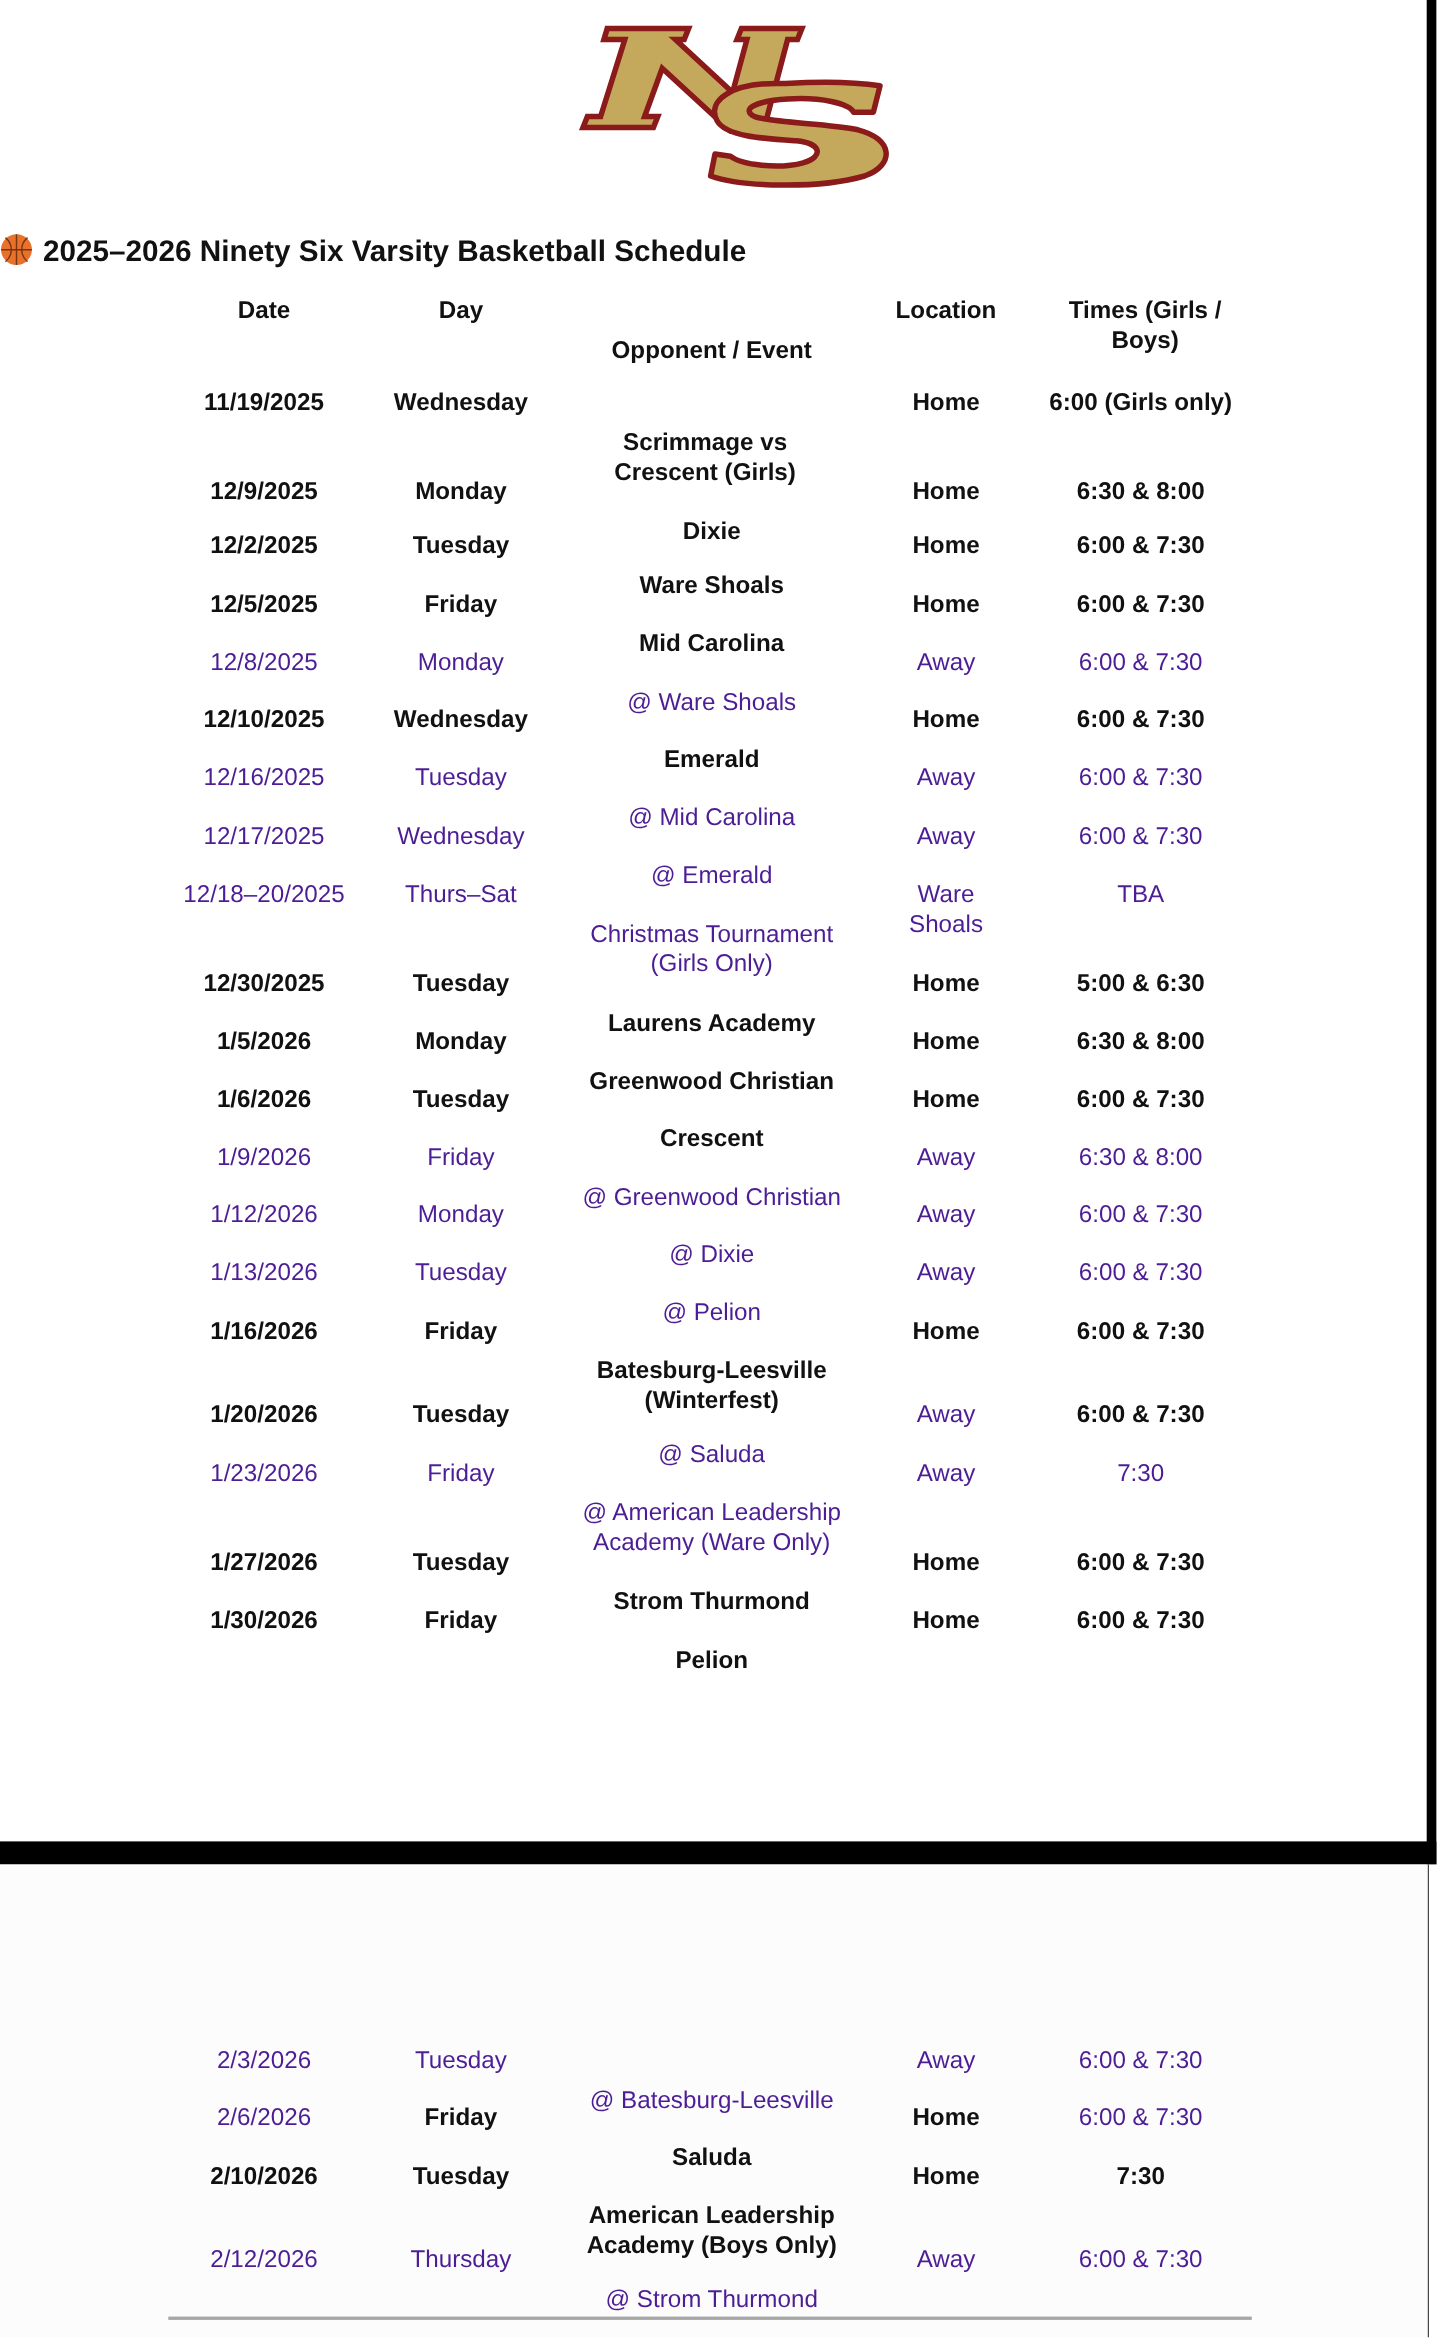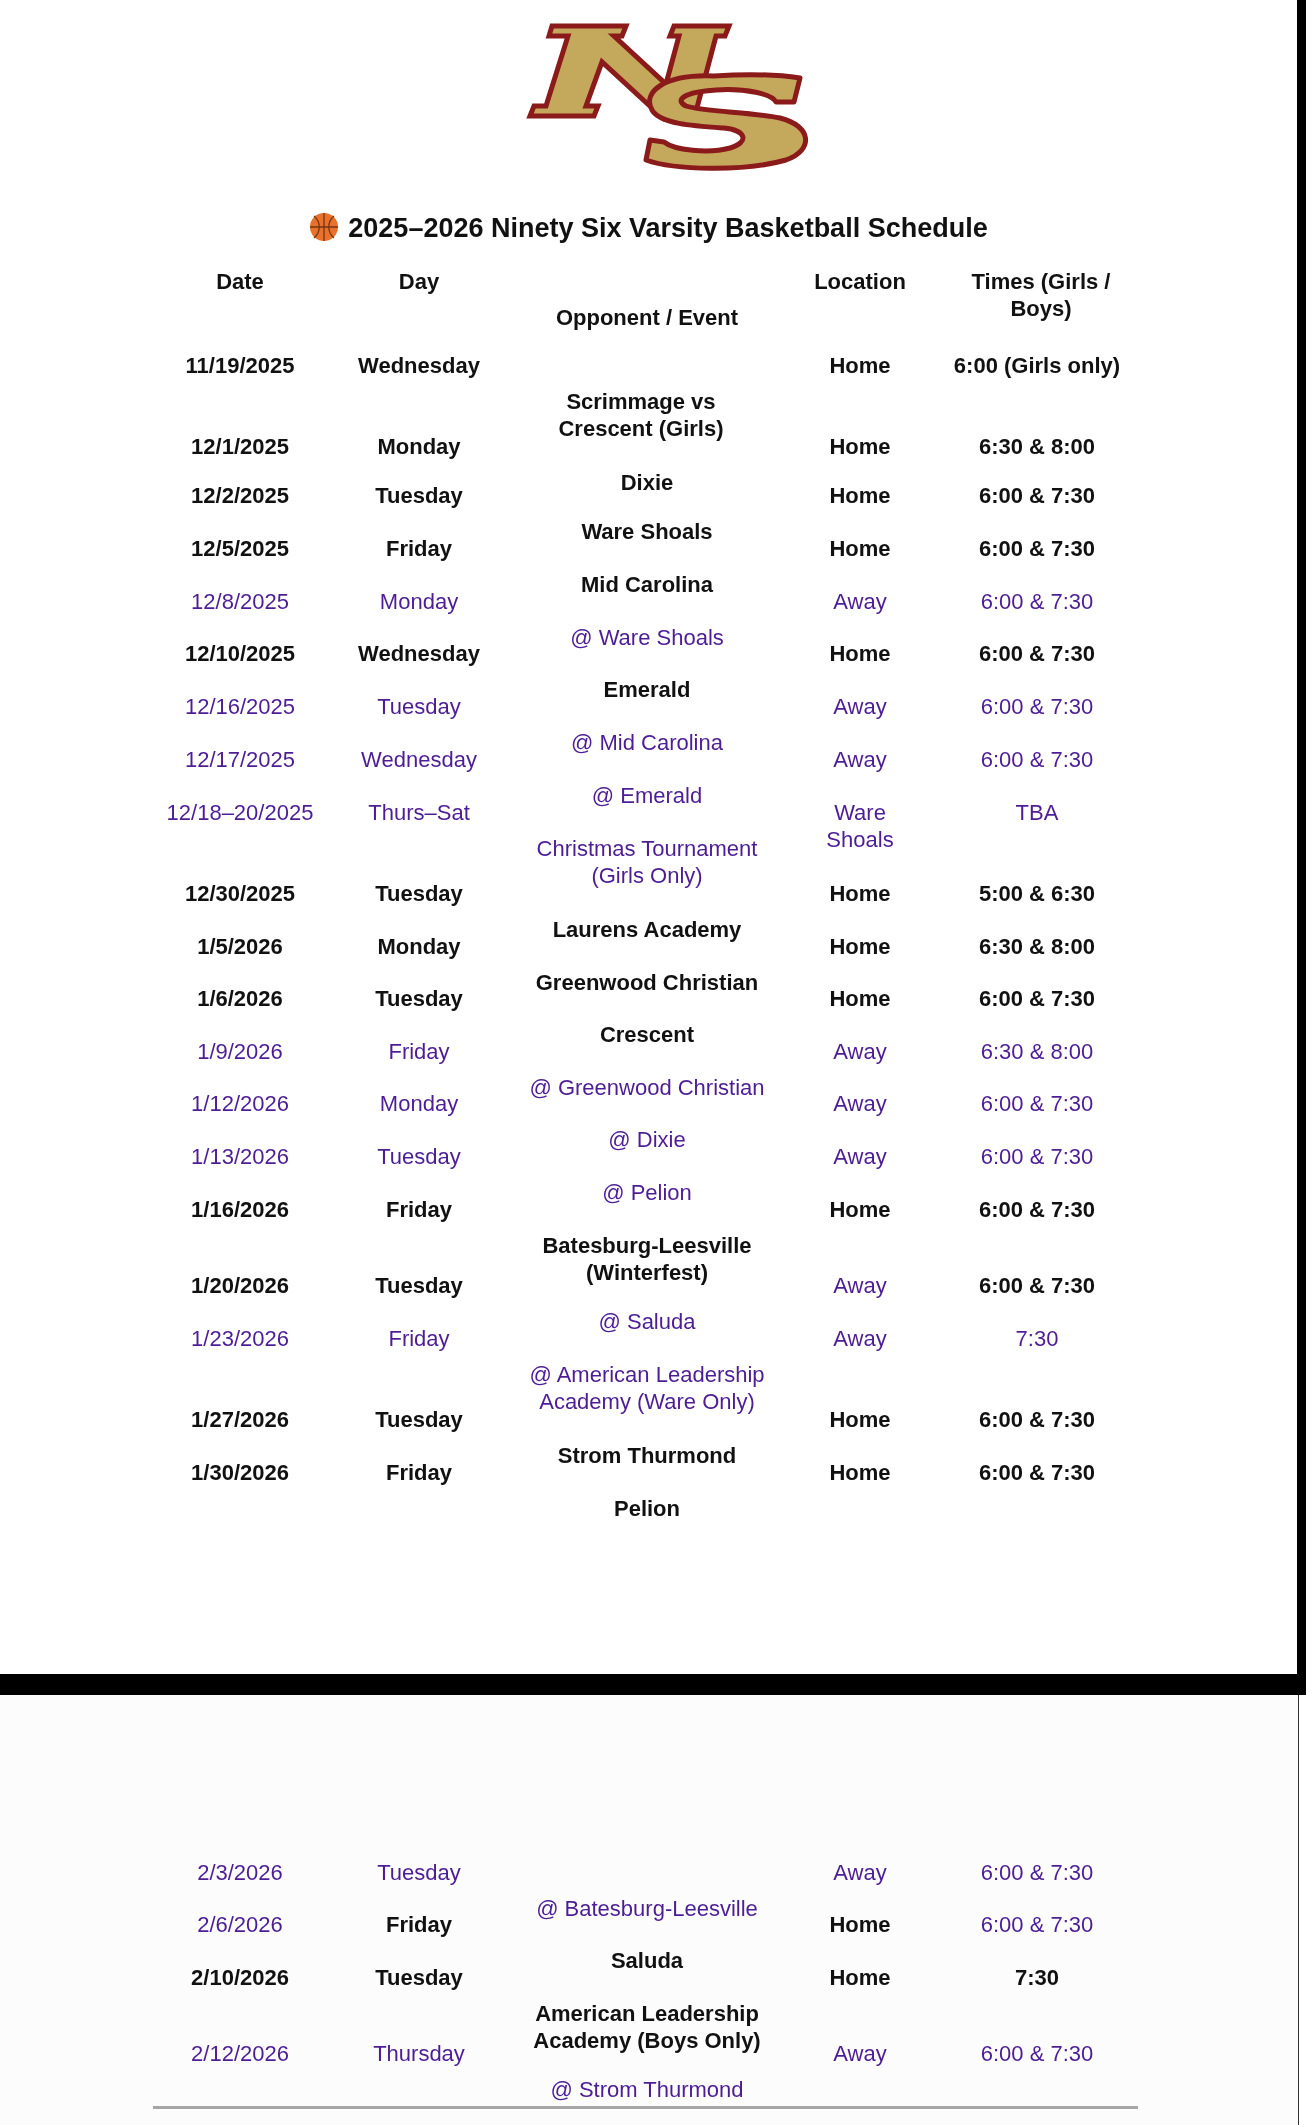--- a/index.html
+++ b/index.html
@@ -23,21 +23,21 @@
     position: absolute; left: 0; top: 1695px; width: 1298px; height: 430px; background: #fcfcfc;
   }
   .right-edge-bottom {
     position: absolute; left: 1298px; top: 1695px; width: 8px; height: 430px; background: #fff;
     border-left: 1px solid #333;
   }
   .logo {
     position: absolute; left: 524px; top: 14px; width: 290px; height: 160px;
   }
   .title {
-    position: absolute; left: 0; width: 1297px; top: 210px; text-align: center;
+    position: absolute; left: 0; width: 1297px; top: 210px; text-align: left;
     font-weight: bold; font-size: 27px; line-height: 36px; color: #111;
   }
   .title .ball { display: inline-block; width: 30px; height: 30px; vertical-align: -5px; margin-right: 9px; }
   .row {
     position: absolute; left: 0; width: 1297px; font-size: 22px; line-height: 27px;
   }
   .cell { position: absolute; top: 0; text-align: center; }
   .c-date { left: 150px; width: 180px; }
   .c-day  { left: 339px; width: 160px; }
   .c-opp  { left: 507px; width: 280px; margin-top: 36px; }
@@ -85,21 +85,21 @@
 
 <div class="row" style="top:352px;">
   <div class="cell c-date b">11/19/2025</div>
   <div class="cell c-day b">Wednesday</div>
   <div class="cell c-opp b" style="left:541px;width:200px;">Scrimmage vs Crescent (Girls)</div>
   <div class="cell c-loc b">Home</div>
   <div class="cell c-time b" style="left:922px;width:230px;">6:00 (Girls only)</div>
 </div>
 
 <div class="row" style="top:433px;">
-  <div class="cell c-date b">12/1/2025</div>
+  <div class="cell c-date b">12/9/2025</div>
   <div class="cell c-day b">Monday</div>
   <div class="cell c-opp b">Dixie</div>
   <div class="cell c-loc b">Home</div>
   <div class="cell c-time b">6:30 &amp; 8:00</div>
 </div>
 
 <div class="row" style="top:482px;">
   <div class="cell c-date b">12/2/2025</div>
   <div class="cell c-day b">Tuesday</div>
   <div class="cell c-opp b">Ware Shoals</div>

